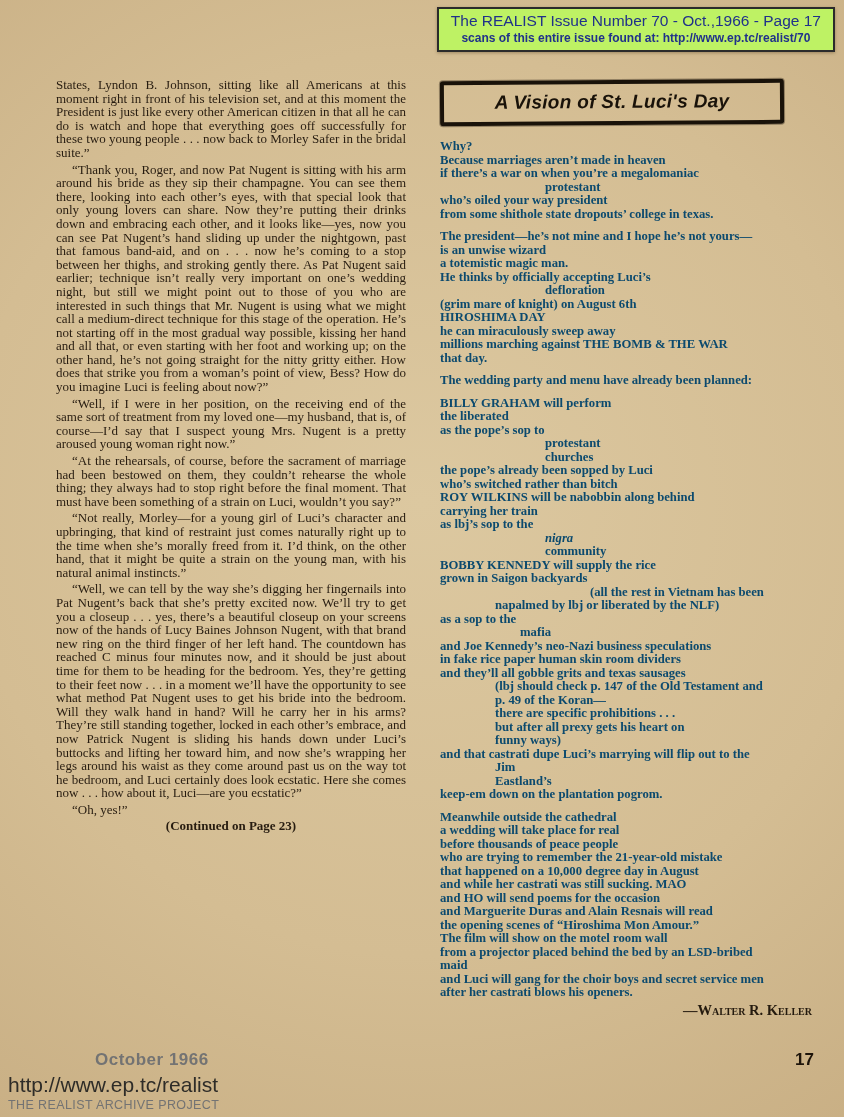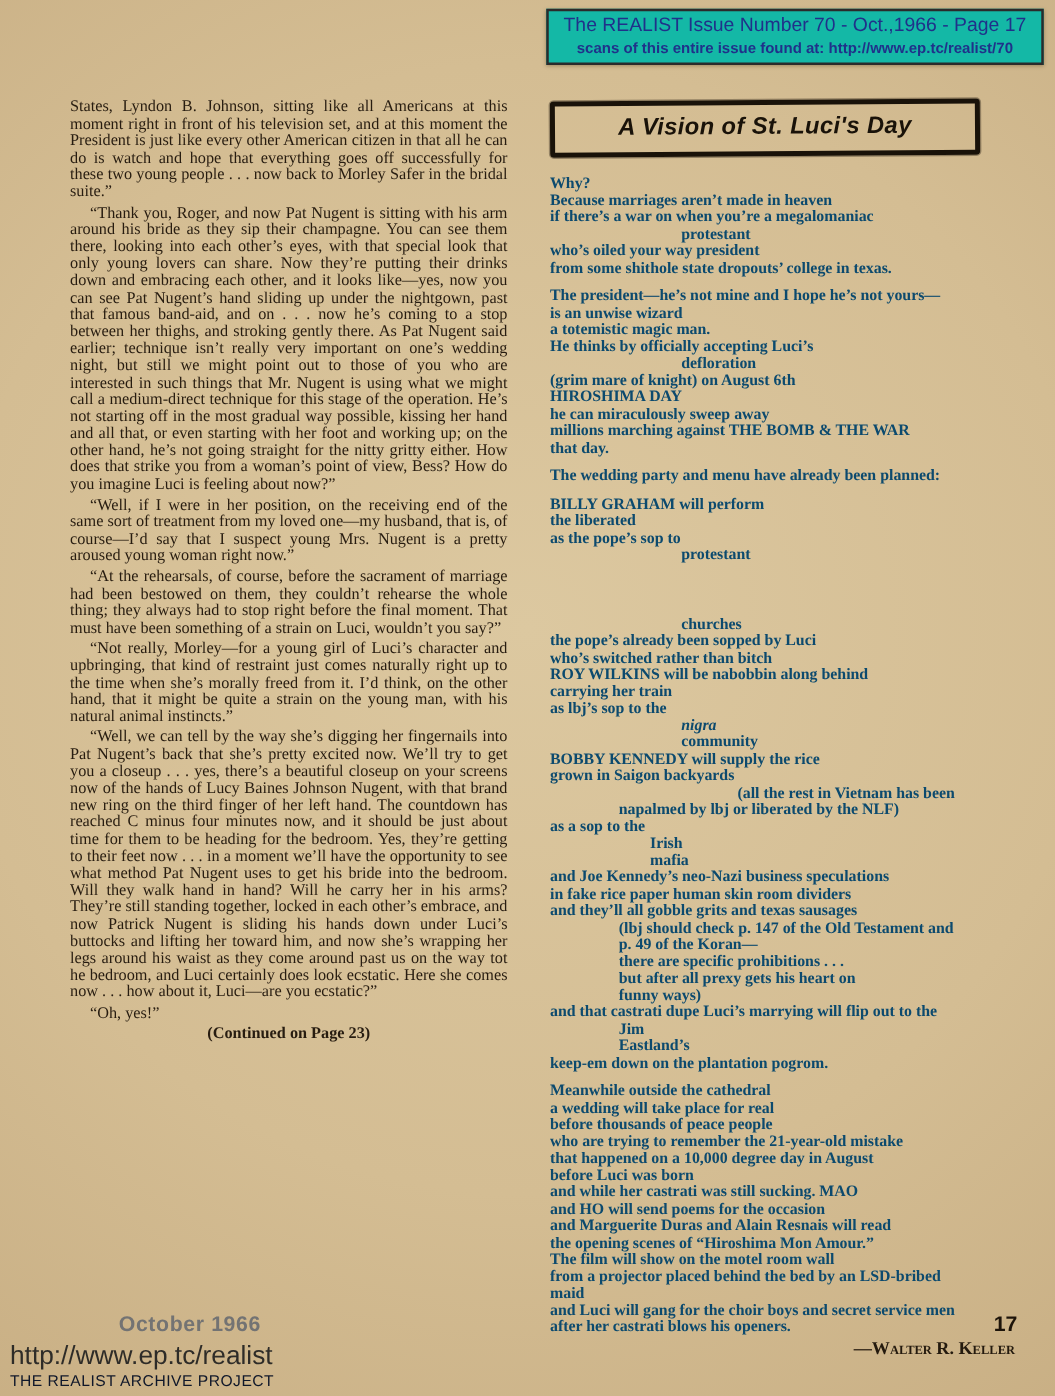--- a/index.html
+++ b/index.html
@@ -7,21 +7,21 @@
     width:844px; height:1117px; position:relative; overflow:hidden;
     background:
       radial-gradient(ellipse 120% 90% at 50% 45%,
         #dcc8a0 0%, #d4bd93 45%, #c7ad82 80%, #b0956b 100%);
     font-family:"Liberation Serif","DejaVu Serif",serif;
   }
 
   
   .header-label {
     position:absolute; top:7px; right:9px;
-    background:#14b8a6; border:2px solid #2b2b2b;
+    background:#bef264; border:2px solid #2b2b2b;
     padding:3px 12px 5px; text-align:center;
     box-shadow:0 1px 3px rgba(60,40,10,.35);
   }
   .header-line1 { font:15.5px "Liberation Sans",sans-serif; color:#20318a; white-space:nowrap; }
   .header-line2 { font:bold 12px "Liberation Sans",sans-serif; color:#20318a; white-space:nowrap; margin-top:1px; }
 
   
   .article {
     position:absolute; left:56px; top:78px; width:366px;
     font-size:13px; line-height:13.6px; color:#271c10;
@@ -60,21 +60,21 @@
     font:bold 17px "Liberation Sans",sans-serif; color:#737373; letter-spacing:.5px;margin-left:40px;
   }
   .page-number {
     position:absolute; left:795px; top:1050px;
     font:bold 17px "Liberation Sans",sans-serif; color:#1d140a;
   }
 
   
   .archive { position:absolute; left:8px; top:1073px; }
   .archive-url  { font:21px "Liberation Sans",sans-serif; color:#2e2c28; }
-  .archive-name { font:12.5px "Liberation Sans",sans-serif; color:#0f172a; letter-spacing:.4px; margin-top:1px; }
+  .archive-name { font:12.5px "Liberation Sans",sans-serif; color:#737373; letter-spacing:.4px; margin-top:1px; }
 </style>
 </head>
 <body>
 
 <div class="header-label">
   <div class="header-line1">The REALIST Issue Number 70 - Oct.,1966 - Page 17</div>
   <div class="header-line2">scans of this entire issue found at: http://www.ep.tc/realist/70</div>
 </div>
 
 <div class="article">
@@ -112,54 +112,52 @@
       <div class="poem-line" style="margin-left: 0px;">he can miraculously sweep away</div>
       <div class="poem-line" style="margin-left: 0px;">millions marching against THE BOMB &amp; THE WAR</div>
       <div class="poem-line" style="margin-left: 0px;">that day.</div>
       <div class="poem-blank"></div>
       <div class="poem-line" style="margin-left: 0px;">The wedding party and menu have already been planned:</div>
       <div class="poem-blank"></div>
       <div class="poem-line" style="margin-left: 0px;">BILLY GRAHAM will perform</div>
       <div class="poem-line" style="margin-left: 0px;">the liberated</div>
       <div class="poem-line" style="margin-left: 0px;">as the pope’s sop to</div>
       <div class="poem-line" style="margin-left: 105px;">protestant</div>
-      <div class="poem-line" style="margin-left: 105px; margin-top: 42px;">churches</div>
+      <div class="poem-line" style="margin-left: 105px;">churches</div>
       <div class="poem-line" style="margin-left: 0px;">the pope’s already been sopped by Luci</div>
       <div class="poem-line" style="margin-left: 0px;">who’s switched rather than bitch</div>
       <div class="poem-line" style="margin-left: 0px;">ROY WILKINS will be nabobbin along behind</div>
       <div class="poem-line" style="margin-left: 0px;">carrying her train</div>
       <div class="poem-line" style="margin-left: 0px;">as lbj’s sop to the</div>
       <div class="poem-line" style="margin-left: 105px; font-style: italic;">nigra</div>
       <div class="poem-line" style="margin-left: 105px;">community</div>
       <div class="poem-line" style="margin-left: 0px;">BOBBY KENNEDY will supply the rice</div>
       <div class="poem-line" style="margin-left: 0px;">grown in Saigon backyards</div>
       <div class="poem-line" style="margin-left: 150px;">(all the rest in Vietnam has been</div>
       <div class="poem-line" style="margin-left: 55px;">napalmed by lbj or liberated by the NLF)</div>
       <div class="poem-line" style="margin-left: 0px;">as a sop to the</div>
-      <div class="poem-line" style="margin-left: 80px;">Irish</div>
       <div class="poem-line" style="margin-left: 80px;">mafia</div>
       <div class="poem-line" style="margin-left: 0px;">and Joe Kennedy’s neo-Nazi business speculations</div>
       <div class="poem-line" style="margin-left: 0px;">in fake rice paper human skin room dividers</div>
       <div class="poem-line" style="margin-left: 0px;">and they’ll all gobble grits and texas sausages</div>
       <div class="poem-line" style="margin-left: 55px;">(lbj should check p. 147 of the Old Testament and</div>
       <div class="poem-line" style="margin-left: 55px;">p. 49 of the Koran—</div>
       <div class="poem-line" style="margin-left: 55px;">there are specific prohibitions . . .</div>
       <div class="poem-line" style="margin-left: 55px;">but after all prexy gets his heart on</div>
       <div class="poem-line" style="margin-left: 55px;">funny ways)</div>
       <div class="poem-line" style="margin-left: 0px;">and that castrati dupe Luci’s marrying will flip out to the</div>
       <div class="poem-line" style="margin-left: 55px;">Jim</div>
       <div class="poem-line" style="margin-left: 55px;">Eastland’s</div>
       <div class="poem-line" style="margin-left: 0px;">keep-em down on the plantation pogrom.</div>
       <div class="poem-blank"></div>
       <div class="poem-line" style="margin-left: 0px;">Meanwhile outside the cathedral</div>
       <div class="poem-line" style="margin-left: 0px;">a wedding will take place for real</div>
       <div class="poem-line" style="margin-left: 0px;">before thousands of peace people</div>
       <div class="poem-line" style="margin-left: 0px;">who are trying to remember the 21-year-old mistake</div>
       <div class="poem-line" style="margin-left: 0px;">that happened on a 10,000 degree day in August</div>
-      <div class="poem-line" style="margin-left: 0px;">before Luci was born</div>
       <div class="poem-line" style="margin-left: 0px;">and while her castrati was still sucking. MAO</div>
       <div class="poem-line" style="margin-left: 0px;">and HO will send poems for the occasion</div>
       <div class="poem-line" style="margin-left: 0px;">and Marguerite Duras and Alain Resnais will read</div>
       <div class="poem-line" style="margin-left: 0px;">the opening scenes of “Hiroshima Mon Amour.”</div>
       <div class="poem-line" style="margin-left: 0px;">The film will show on the motel room wall</div>
       <div class="poem-line" style="margin-left: 0px;">from a projector placed behind the bed by an LSD-bribed</div>
       <div class="poem-line" style="margin-left: 0px;">maid</div>
       <div class="poem-line" style="margin-left: 0px;">and Luci will gang for the choir boys and secret service men</div>
       <div class="poem-line" style="margin-left: 0px;">after her castrati blows his openers.</div>
     </div>

